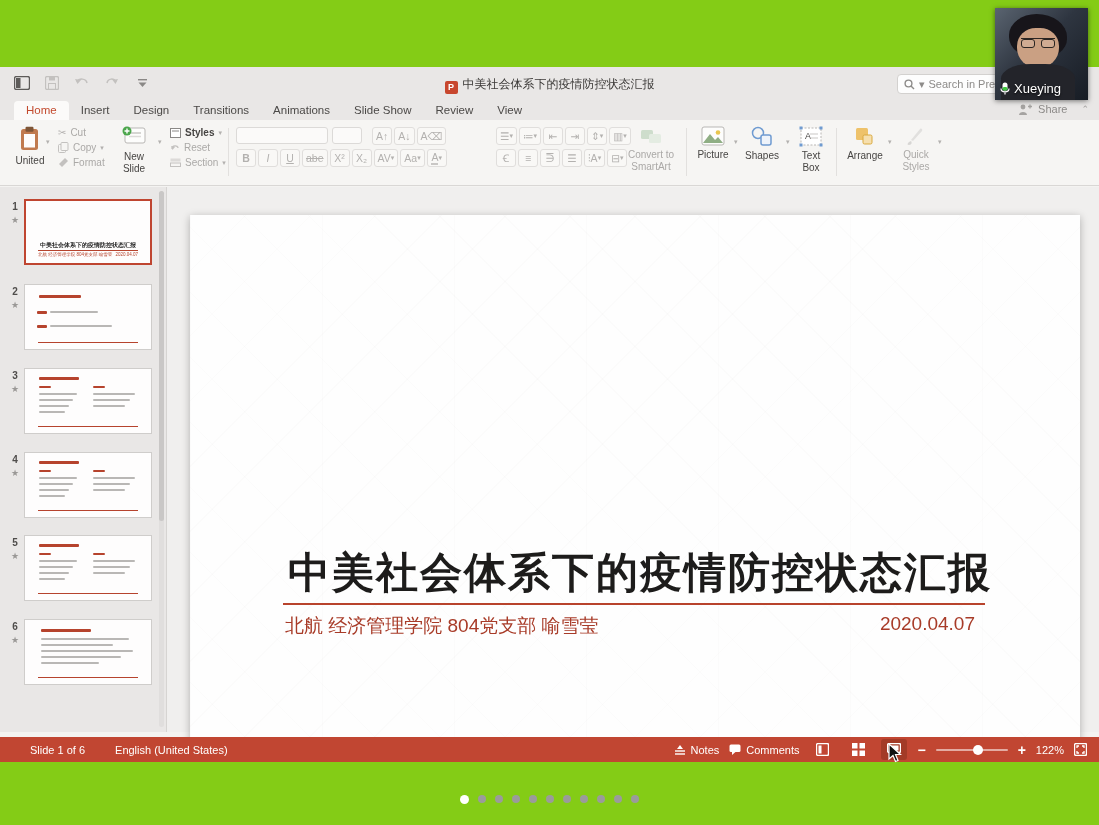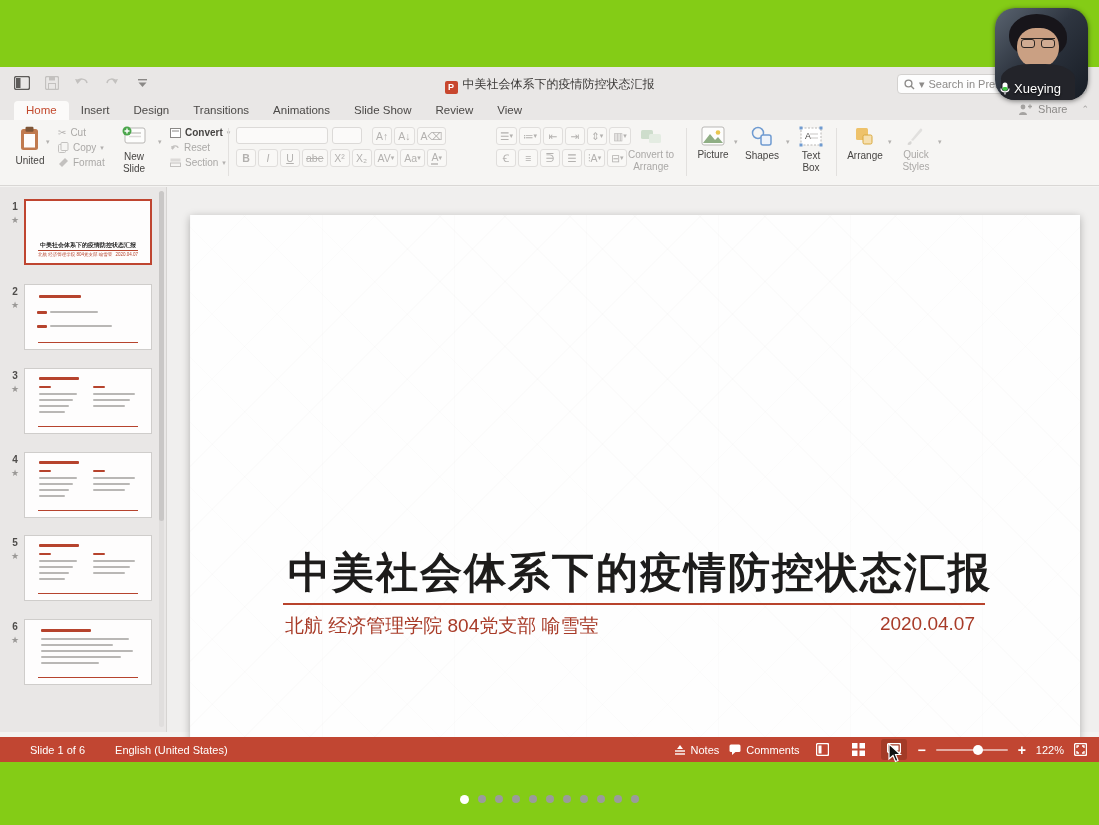--- a/index.html
+++ b/index.html
@@ -88,21 +88,21 @@
   .sb-right { position:absolute; right:12px; display:flex; align-items:center; gap:10px; }
   .sb-item { display:flex; align-items:center; gap:5px; }
   .viewbtn { width:26px; height:21px; display:flex; align-items:center; justify-content:center; border-radius:3px; }
   .viewbtn.on { background:#a33b27; }
   .zoom-slider { position:relative; width:72px; height:12px; display:flex; align-items:center; }
   .zoom-track { width:100%; height:2px; background:rgba(255,255,255,.55); border-radius:1px; }
   .zoom-thumb { position:absolute; left:52%; top:1px; width:10px; height:10px; background:#fff; border-radius:50%; }
   .sb-sign { font-size:14px; font-weight:bold; line-height:1; }
 
   
-  .webcam { position:absolute; left:995px; top:8px; width:93px; height:92px; border-radius:20px; overflow:hidden;
+  .webcam { position:absolute; left:995px; top:8px; width:93px; height:92px; border-radius:0; overflow:hidden;
     background:linear-gradient(135deg,#5a6470 0%,#2e3540 45%,#171c24 100%); box-shadow:0 1px 5px rgba(0,0,0,.5); }
   .wc-hair { position:absolute; left:14px; top:6px; width:58px; height:44px; background:#17151a;
     border-radius:50% 55% 45% 50%; }
   .wc-face { position:absolute; left:22px; top:20px; width:42px; height:40px; background:#caa083;
     border-radius:45% 45% 50% 50%; }
   .wc-glass { position:absolute; left:26px; top:30px; width:34px; height:10px; border-top:1.5px solid #2a2522;
     display:flex; justify-content:space-between; }
   .wc-glass i { width:14px; height:9px; border:1.5px solid #2a2522; border-radius:3px; background:rgba(255,255,255,.12); }
   .wc-body { position:absolute; left:6px; top:56px; width:74px; height:36px; background:#23242a; border-radius:40% 40% 0 0; }
   .wc-label { position:absolute; left:5px; bottom:4px; display:flex; align-items:center; gap:4px;
@@ -236,21 +236,21 @@
         <span class="rlabel" style="white-space:pre-line; width:30px;">New Slide</span>
       </div>
       <span class="caret" style="position:absolute; left:158px; top:18px;">▾</span>
 
       <div class="rgroup menucol" style="left:170px;">
         <div class="menurow" style="color:#5b5957;">
           <svg width="11" height="10">
               <rect x="0.5" y="0.5" width="10" height="9" fill="#fff" stroke="#8a8886"></rect>
               <line x1="2" y1="3" x2="9" y2="3" stroke="#8a8886"></line>
             </svg>
-          <span style="color:#474543; font-weight:bold;">Convert</span>
+          <span style="color:#474543; font-weight:bold;">Styles</span>
             <span class="caret">▾</span>
         </div>
         <div class="menurow">
           <svg width="10" height="10">
               <path d="M2 6 C2 2,8 2,8 5" fill="none" stroke="#c3c1bf" stroke-width="1.3"></path>
               <path d="M1 3 L2.5 7 L5 4 Z" fill="#c3c1bf"></path>
             </svg>
           <span>Reset</span>
         </div>
         <div class="menurow">
@@ -315,21 +315,21 @@
           <span class="fbtn">⊟<span class="caret">▾</span></span>
         </div>
       </div>
 
       <div class="rgroup bigbtn dim" style="left:690px - 60px;"></div>
       <div class="rgroup bigbtn" style="left:620px; width:62px;">
         <svg width="24" height="20" opacity="0.45">
           <rect x="2" y="4" width="12" height="9" rx="1.5" fill="#9fc29f"></rect>
           <rect x="10" y="8" width="12" height="9" rx="1.5" fill="#cfe3cf"></rect>
         </svg>
-        <span class="rlabel dim" style="width:60px;">Convert to Arrange</span>
+        <span class="rlabel dim" style="width:60px;">Convert to SmartArt</span>
       </div>
 
       <div class="vsep" style="left:686px;"></div>
 
       <div class="rgroup bigbtn" style="left:692px; width:42px;">
         <svg width="24" height="20">
           <rect x="1" y="1" width="22" height="18" rx="2" fill="#fdfdfc" stroke="#b9b7b5"></rect>
           <circle cx="17" cy="6.5" r="2.3" fill="#e8c64e"></circle>
           <path d="M2 17 L9 8 L14 14 L17 11 L22 17 Z" fill="#8fae84"></path>
         </svg>

